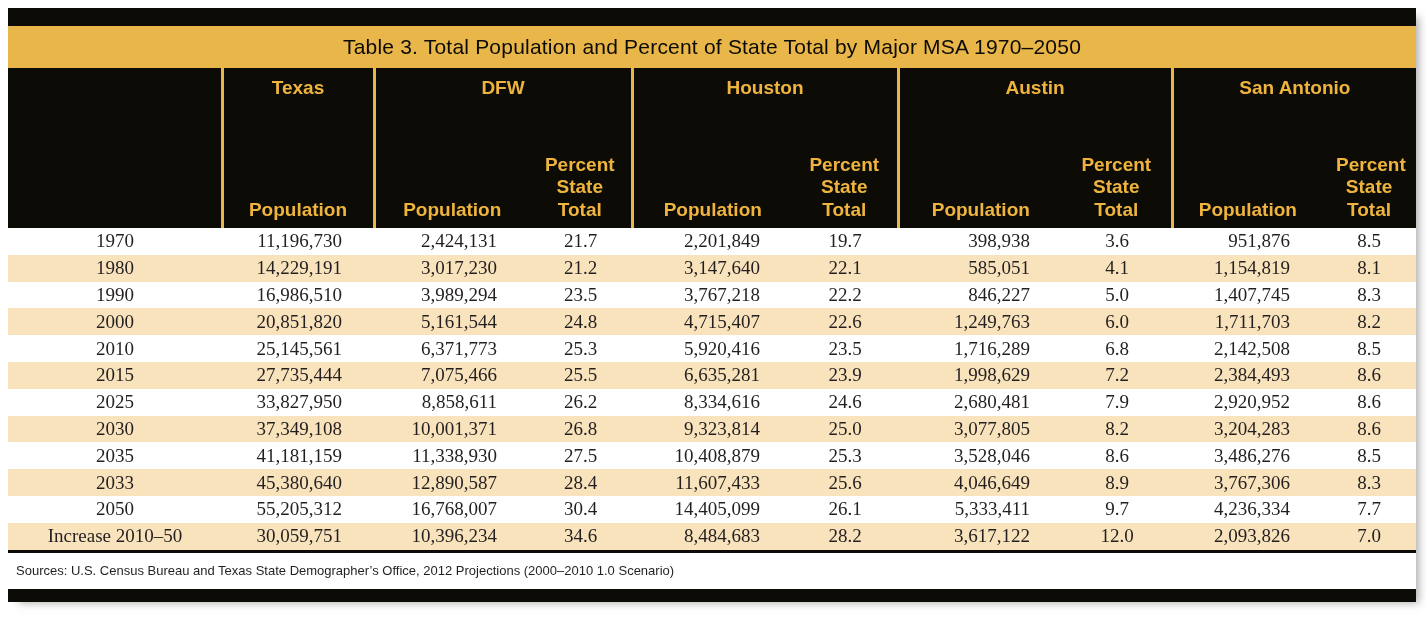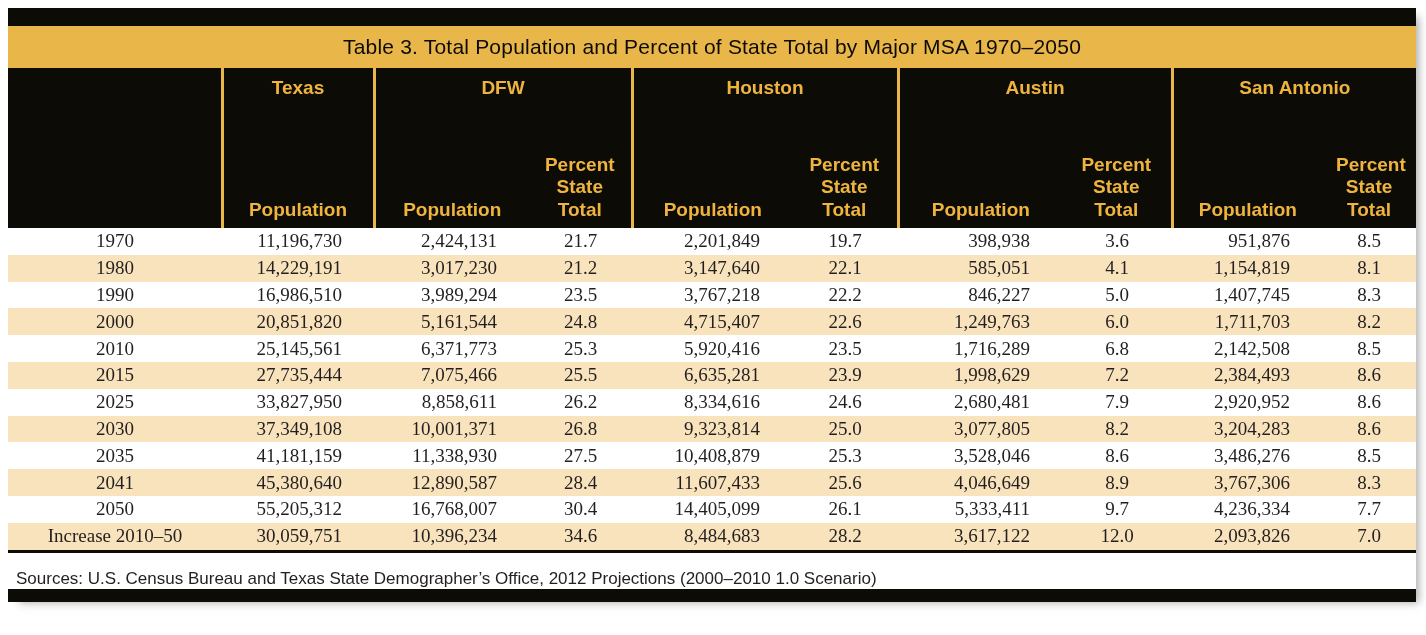--- a/index.html
+++ b/index.html
@@ -35,22 +35,22 @@
   th.pct-h span{display:block;line-height:1.18;}
   tbody td{
     font-family:"Liberation Serif",serif;font-size:19px;color:#231f20;
     height:26.8px;padding:0;white-space:nowrap;overflow:hidden;
   }
   tbody tr:nth-child(even){background:#f8e3bc;}
   td.c-label{text-align:center;}
   td.c-pop{text-align:right;padding-right:32px;}
   td.c-pct{text-align:center;}
   .sources{
-    height:36px;background:#ffffff;display:flex;align-items:flex-end;
-    padding-left:8px;font-size:17px;color:#231f20;
+    height:36px;background:#ffffff;display:flex;align-items:center;
+    padding-left:8px;font-size:13px;color:#231f20;
   }
   .bottom-bar{height:13px;background:#0d0b06;}
 </style>
 </head>
 <body>
 
 <div class="sheet">
   <div class="top-bar"></div>
   <div class="title-bar">
     <span>Table 3. Total Population and Percent of State Total by Major MSA 1970–2050</span>
@@ -210,21 +210,21 @@
     <td class="c-pop">11,338,930</td>
     <td class="c-pct">27.5</td>
     <td class="c-pop">10,408,879</td>
     <td class="c-pct">25.3</td>
     <td class="c-pop">3,528,046</td>
     <td class="c-pct">8.6</td>
     <td class="c-pop">3,486,276</td>
     <td class="c-pct">8.5</td>
   </tr>
         <tr>
-    <td class="c-label">2041</td>
+    <td class="c-label">2033</td>
     <td class="c-pop">45,380,640</td>
     <td class="c-pop">12,890,587</td>
     <td class="c-pct">28.4</td>
     <td class="c-pop">11,607,433</td>
     <td class="c-pct">25.6</td>
     <td class="c-pop">4,046,649</td>
     <td class="c-pct">8.9</td>
     <td class="c-pop">3,767,306</td>
     <td class="c-pct">8.3</td>
   </tr>

